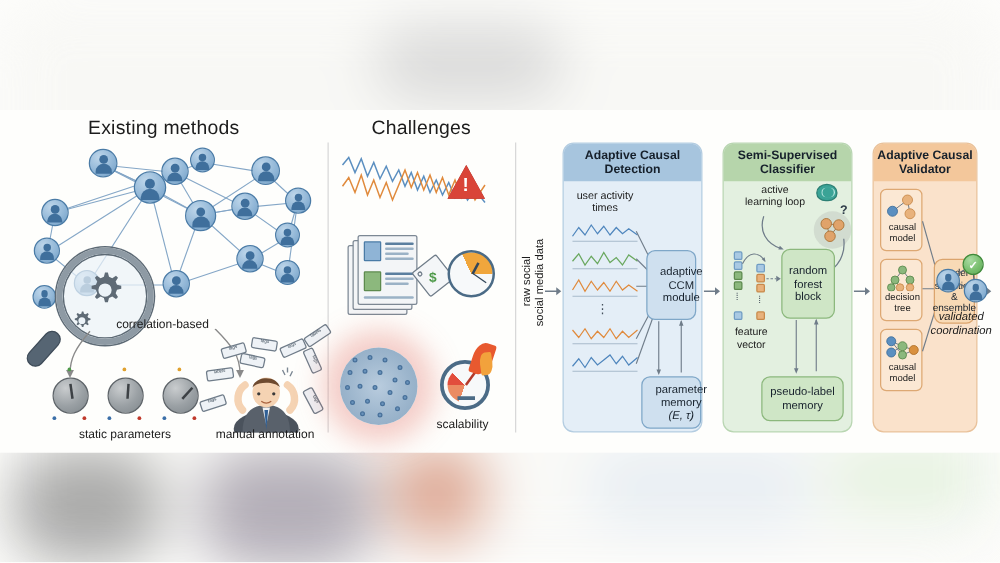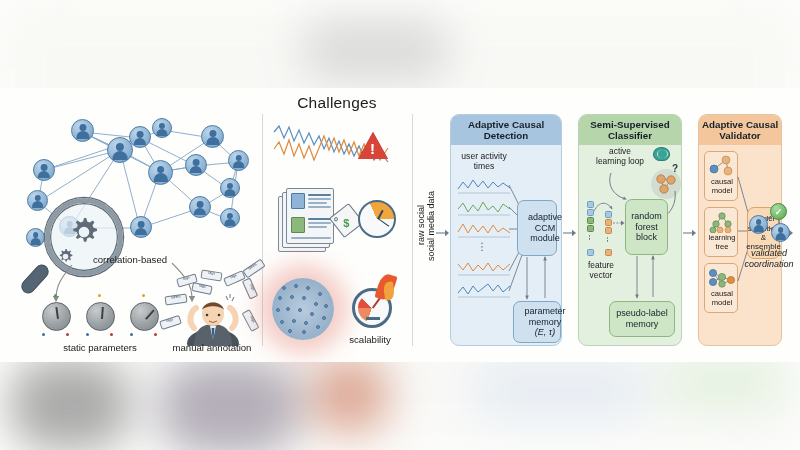--- a/index.html
+++ b/index.html
@@ -182,20 +182,21 @@
       <div class="bl" style="left:470px;top:360px;width:180px;height:60px;background:#dfe8f2;"></div>
       <div class="bl" style="left:660px;top:355px;width:130px;height:55px;background:#dceed6;"></div>
     </div>
   </div>
 
   <div id="figure">
 
     <div class="vdiv" style="left:262px;"></div>
     <div class="vdiv" style="left:412px;"></div>
 
+    <div class="sect-title" style="left:0;top:6px;width:262px;">Existing methods</div>
 
     <svg class="edges" width="262" height="180" style="top:22px">
       <g stroke="#7ea2c4" stroke-width="0.9" fill="none" opacity=".95">
         <path d="M44,60 L120,40"></path>
           <path d="M120,40 L82,22"></path>
           <path d="M82,22 L140,28"></path>
         <path d="M140,28 L162,20"></path>
           <path d="M162,20 L212,28"></path>
           <path d="M212,28 L238,52"></path>
         <path d="M44,60 L38,92"></path>
@@ -616,21 +617,21 @@
               <line x1="19" y1="13" x2="19" y2="19"></line>
             </g>
           <circle cx="13" cy="5" r="3.2" fill="#8cb87d" stroke="#5d8a4e" stroke-width=".7"></circle>
           <circle cx="7" cy="13" r="3.2" fill="#8cb87d" stroke="#5d8a4e" stroke-width=".7"></circle>
           <circle cx="19" cy="13" r="3.2" fill="#8cb87d" stroke="#5d8a4e" stroke-width=".7"></circle>
           <circle cx="4" cy="19" r="3" fill="#8cb87d" stroke="#5d8a4e" stroke-width=".7"></circle>
           <circle cx="11" cy="19" r="3" fill="#e8b27c" stroke="#c8894a" stroke-width=".7"></circle>
           <circle cx="19" cy="19" r="3" fill="#e8b27c" stroke="#c8894a" stroke-width=".7"></circle>
         </svg>
         <div style="position:absolute;left:0;top:26px;width:34px;text-align:center;font-size:7.6px;line-height:8.8px;color:#1b1b1b;">
-          <div>learning</div>
+          <div>decision</div>
           <div>tree</div>
         </div>
       </div>
 
       <div class="minibox orange" style="left:5px; top:148px; width:34px; height:50px;">
         <svg style="position:absolute;left:3px;top:3px;" width="28" height="22">
           <g stroke="#6f7c89" stroke-width=".8">
             <line x1="5" y1="6" x2="14" y2="10"></line>
               <line x1="5" y1="15" x2="14" y2="10"></line>
             <line x1="14" y1="10" x2="23" y2="13"></line>

